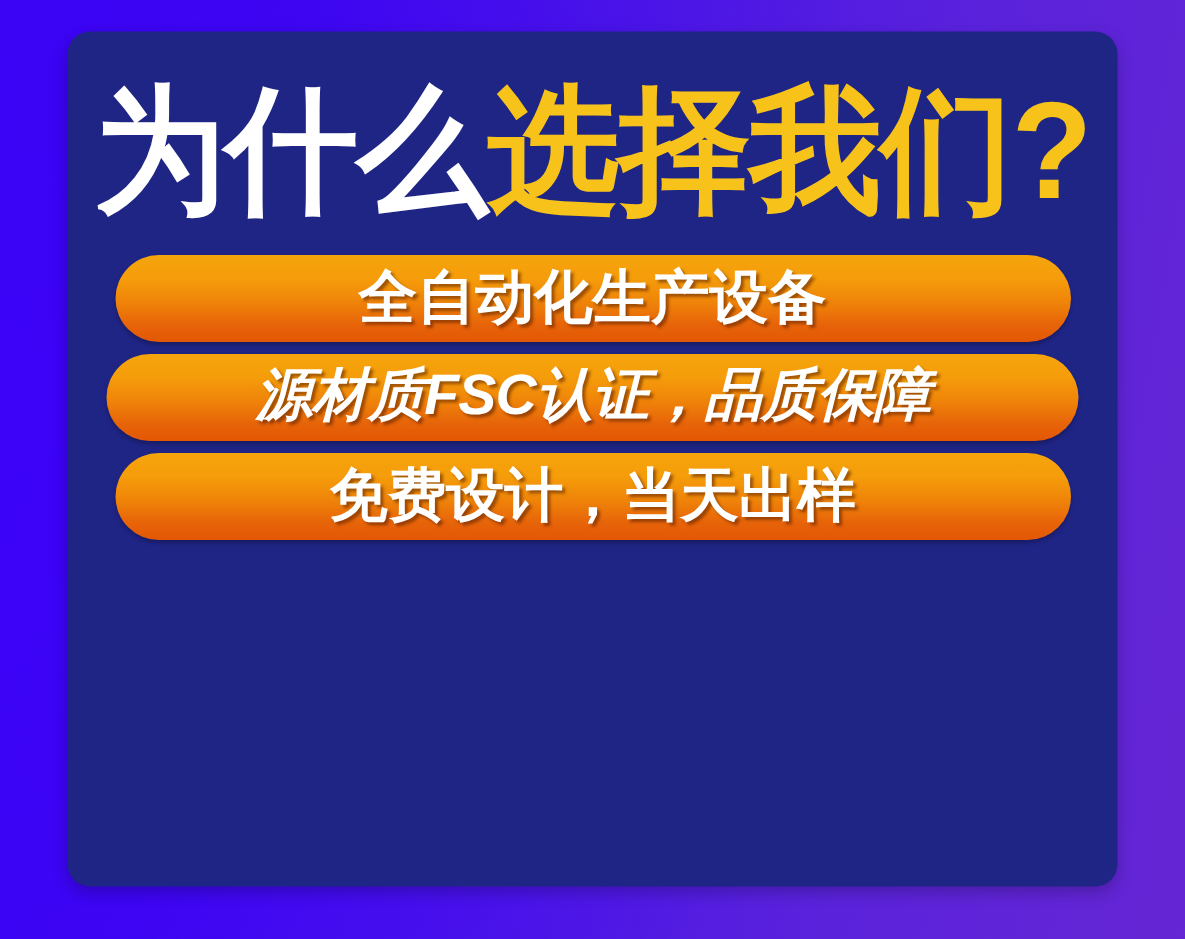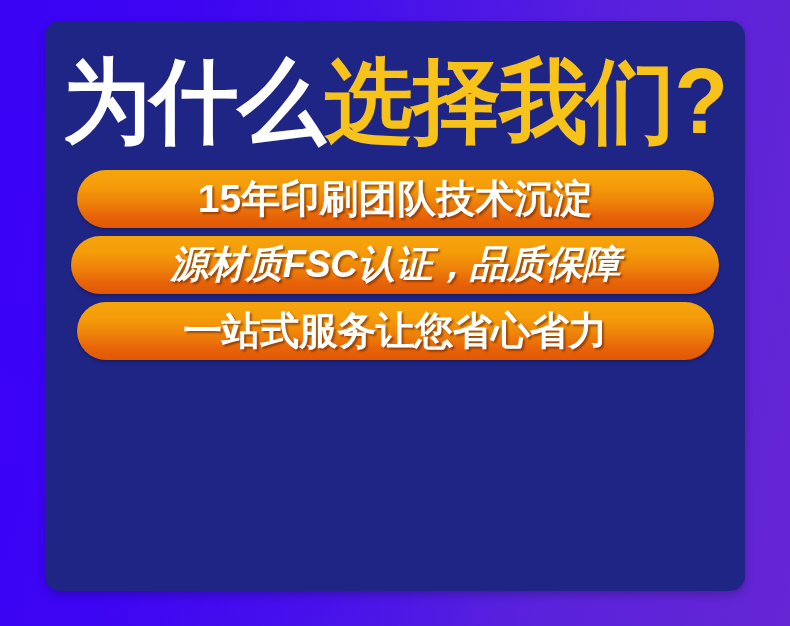--- a/index.html
+++ b/index.html
@@ -108,30 +108,30 @@
 
   <div class="card">
 
     <div class="title">
       <span class="seg-white">为什么</span>
         <span class="seg-gold">选择我们?</span>
     </div>
 
     <div class="pills">
 
+      <div class="pill">
+        <span class="label">全自动化生产设备</span>
+      </div>
 
-      <div class="pill">
-        <span class="label">15年印刷团队技术沉淀</span>
-      </div>
 
       <div class="pill wide">
         <span class="label">源材质FSC认证，品质保障</span>
       </div>
 
+      <div class="pill">
+        <span class="label">免费设计，当天出样</span>
+      </div>
 
 
-      <div class="pill tight">
-        <span class="label">一站式服务让您省心省力</span>
-      </div>
 
     </div>
   </div>
 </div>
 
 </body></html>

